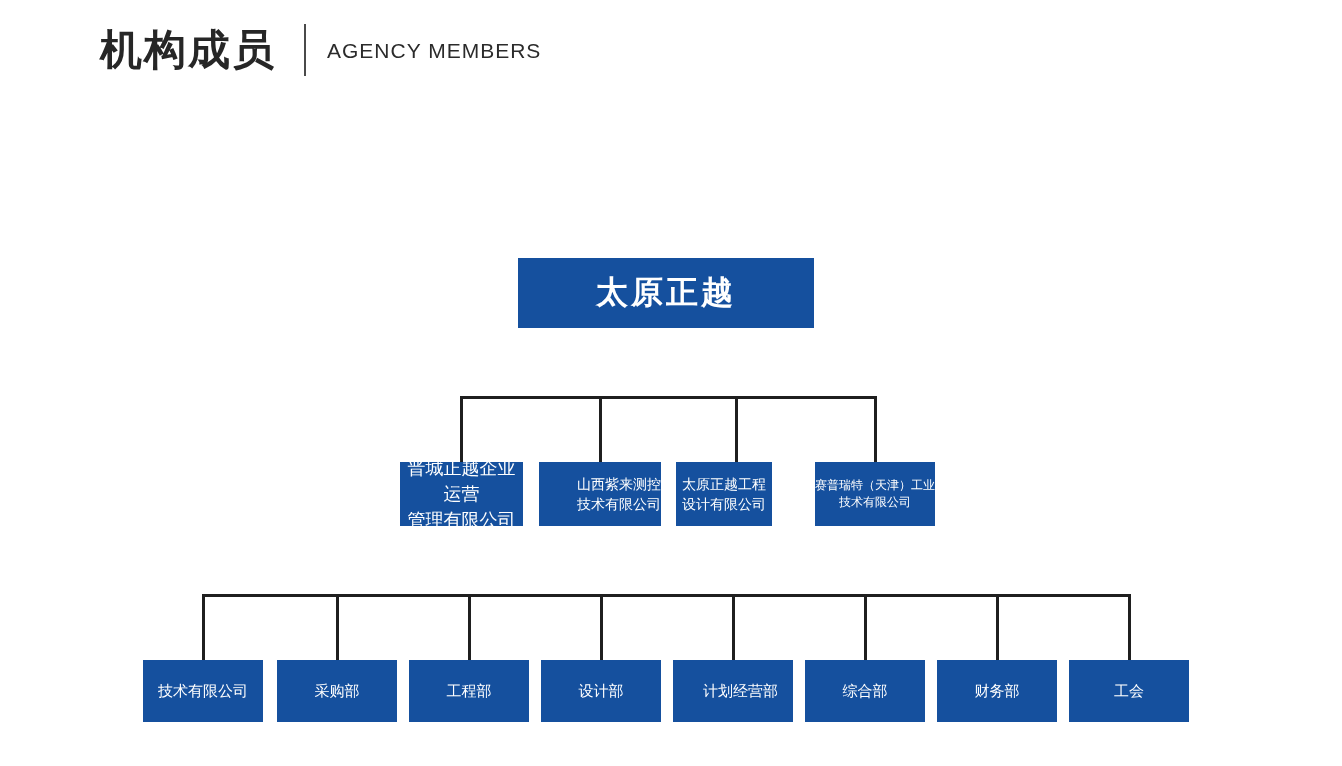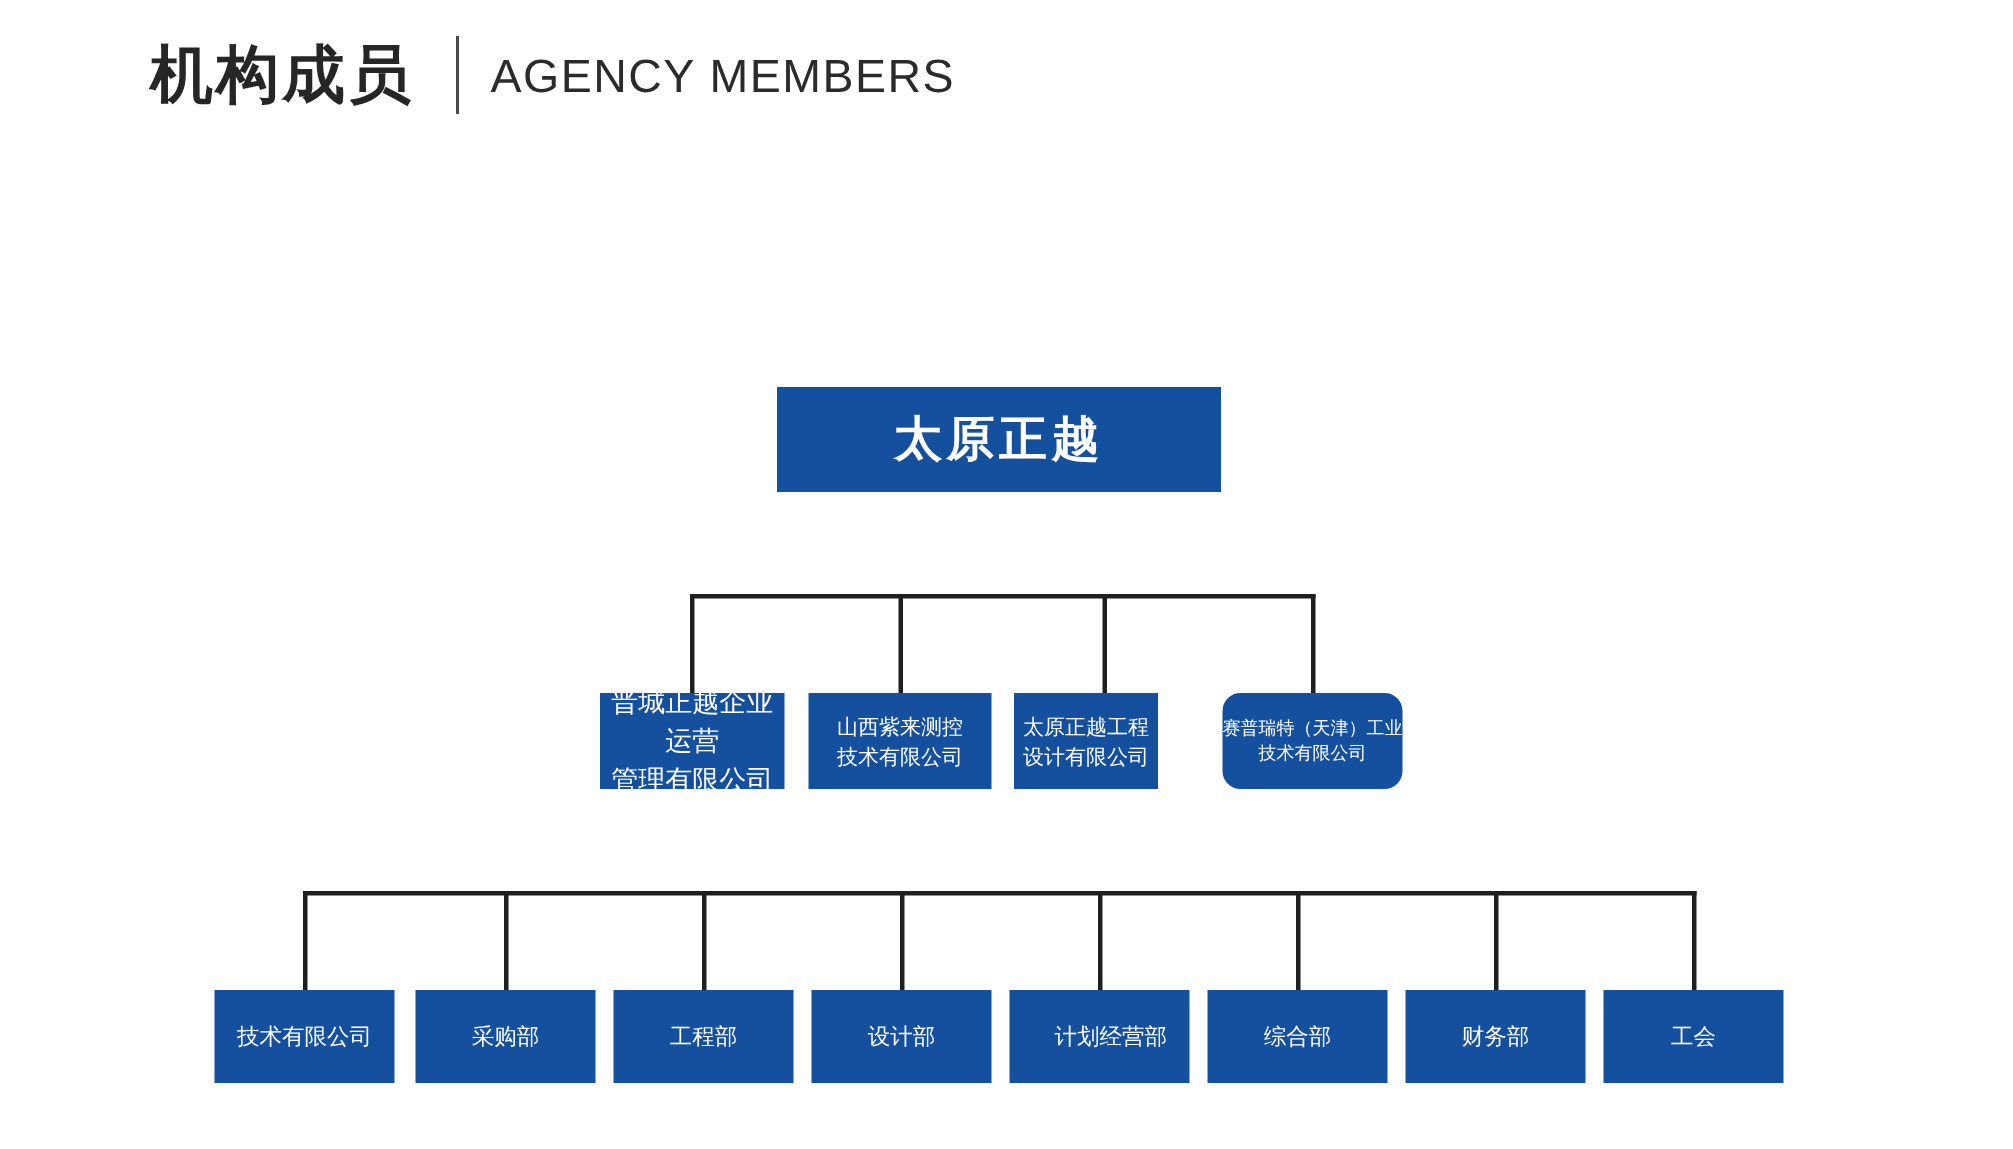--- a/index.html
+++ b/index.html
@@ -13,21 +13,21 @@
     display:flex;align-items:center;
   }
   .title-zh{
     margin:0;font-size:42px;line-height:1;font-weight:bold;
     color:var(--title-text,#262626);letter-spacing:2px;white-space:nowrap;
   }
   .title-divider{
     width:2px;height:52px;background:#4a4a4a;margin:0 21px 0 28px;flex:none;
   }
   .title-en{
-    margin:0;font-size:31px;line-height:1;font-weight:400;
+    margin:0;font-size:21px;line-height:1;font-weight:400;
     color:#2b2b2b;letter-spacing:1px;white-space:nowrap;text-align:center;
   }
   
   .chart{position:absolute;left:0;top:0;width:1342px;height:766px;}
   .box{
     position:absolute;background:var(--box-blue,#15509E);color:#ffffff;
     display:flex;flex-direction:column;align-items:center;justify-content:center;
     text-align:center;box-sizing:border-box;
   }
   .box-root{
@@ -52,31 +52,31 @@
 <div class="chart" id="chart">
   <div class="box box-root">太原正越</div>
 
 <div class="hline" style="left: 460px; top: 396px; width: 416.5px;"></div>
     <div class="vline" style="left: 460px; top: 396px; height: 66px;"></div>
     <div class="box box-company" style="left: 400px; top: 462px; width: 123px; height: 64px; font-size: 18px;">
       <div>晋城正越企业运营</div>
       <div>管理有限公司</div>
     </div>
     <div class="vline" style="left: 598.5px; top: 396px; height: 66px;"></div>
-    <div class="box box-company" style="left: 539px; top: 462px; width: 122px; height: 64px; font-size: 14px;">
+    <div class="box box-company" style="left: 539px; top: 462px; width: 122px; height: 64px; font-size: 14px; align-items: flex-end;">
       <div>山西紫来测控</div>
       <div>技术有限公司</div>
     </div>
     <div class="vline" style="left: 734.5px; top: 396px; height: 66px;"></div>
     <div class="box box-company" style="left: 676px; top: 462px; width: 96px; height: 64px; font-size: 14px;">
       <div>太原正越工程</div>
       <div>设计有限公司</div>
     </div>
     <div class="vline" style="left: 873.5px; top: 396px; height: 66px;"></div>
-    <div class="box box-company" style="left: 815px; top: 462px; width: 120px; height: 64px; font-size: 12px; border-radius: 12px;">
+    <div class="box box-company" style="left: 815px; top: 462px; width: 120px; height: 64px; font-size: 12px;">
       <div>赛普瑞特（天津）工业</div>
       <div>技术有限公司</div>
     </div>
     <div class="hline" style="left: 201.5px; top: 594px; width: 929px;"></div>
     <div class="vline" style="left: 201.5px; top: 594px; height: 66px;"></div>
     <div class="box box-dept" style="left: 143px; top: 660px; width: 120px; height: 62px; font-size: 15px;">
       <div>技术有限公司</div>
     </div>
     <div class="vline" style="left: 335.5px; top: 594px; height: 66px;"></div>
     <div class="box box-dept" style="left: 277px; top: 660px; width: 120px; height: 62px; font-size: 15px;">

